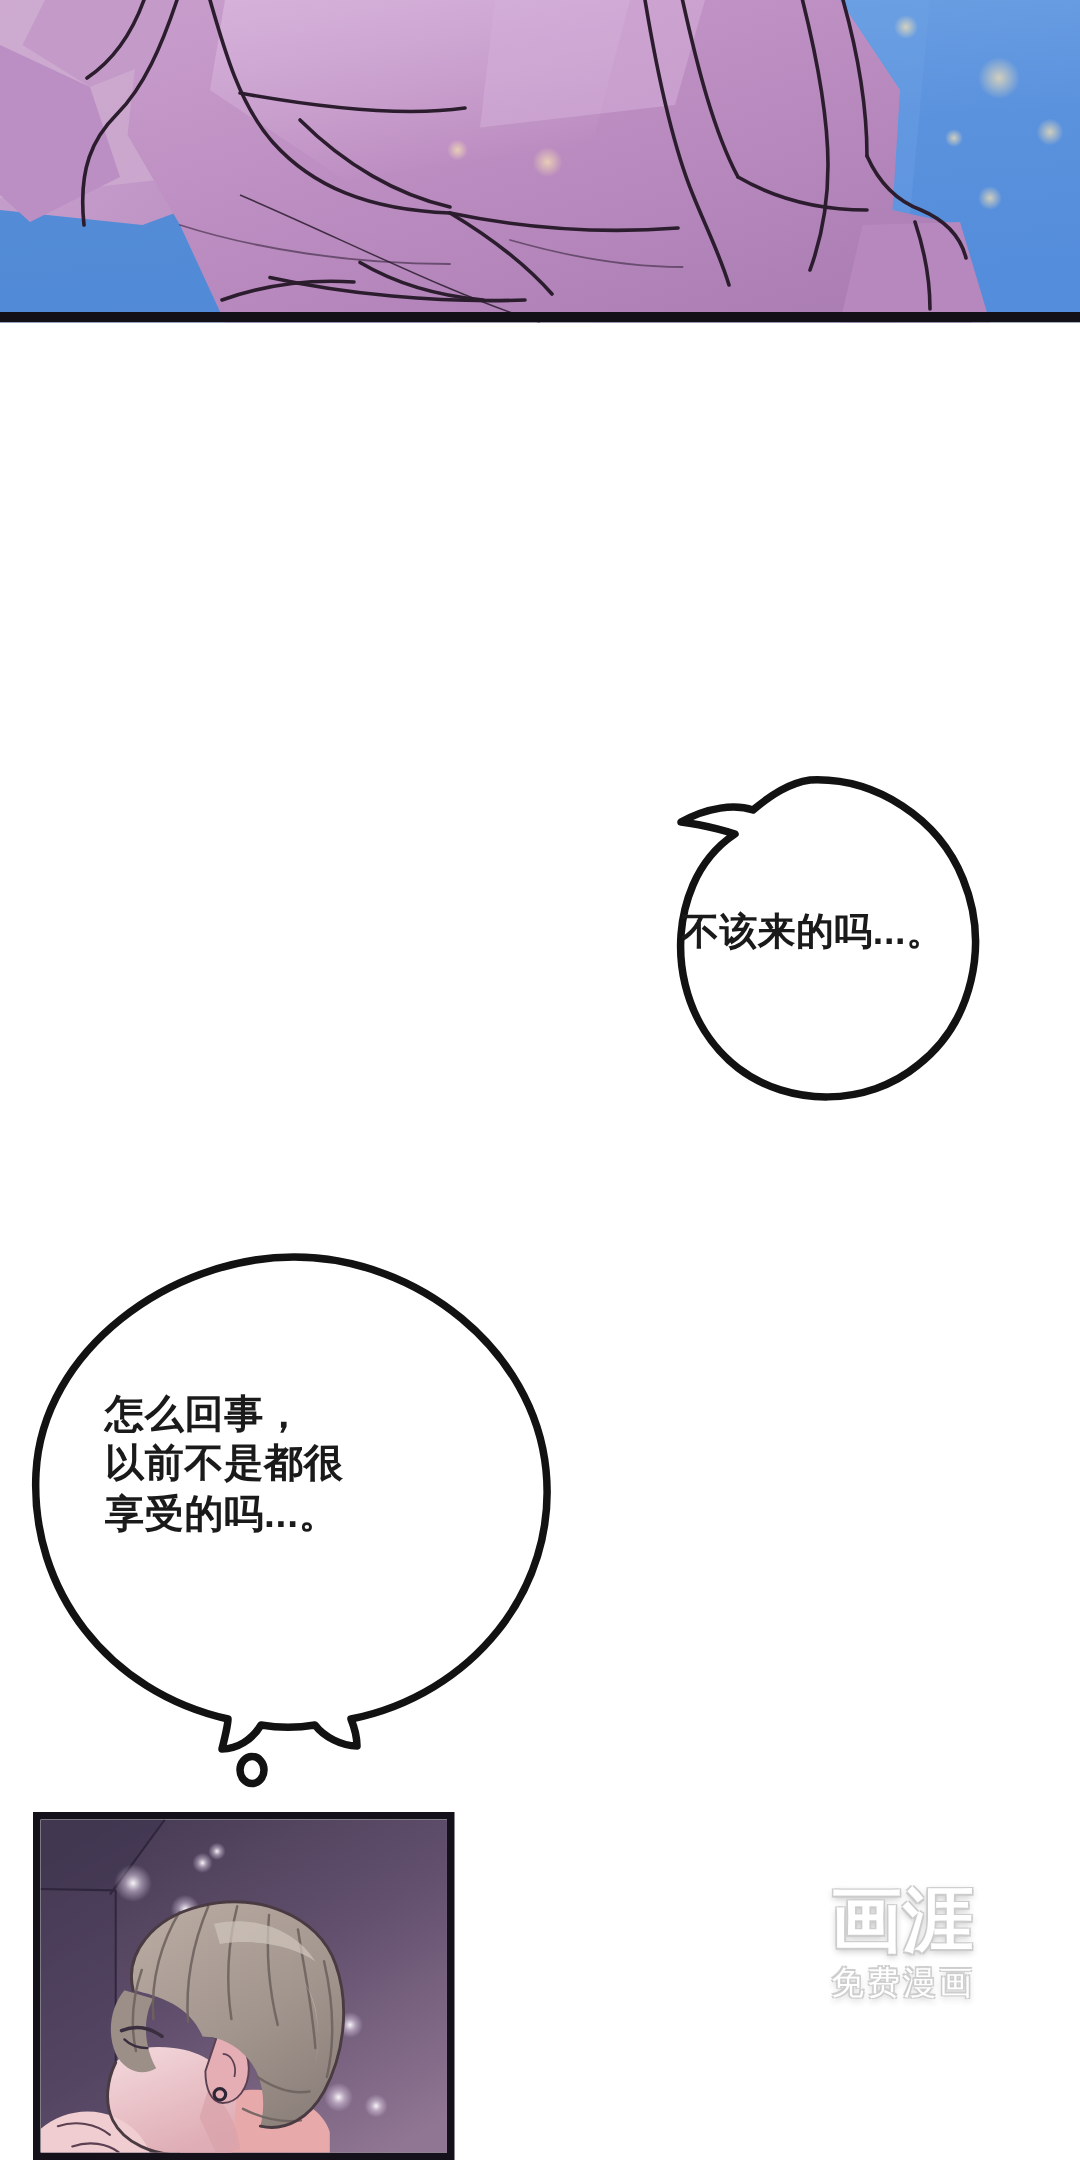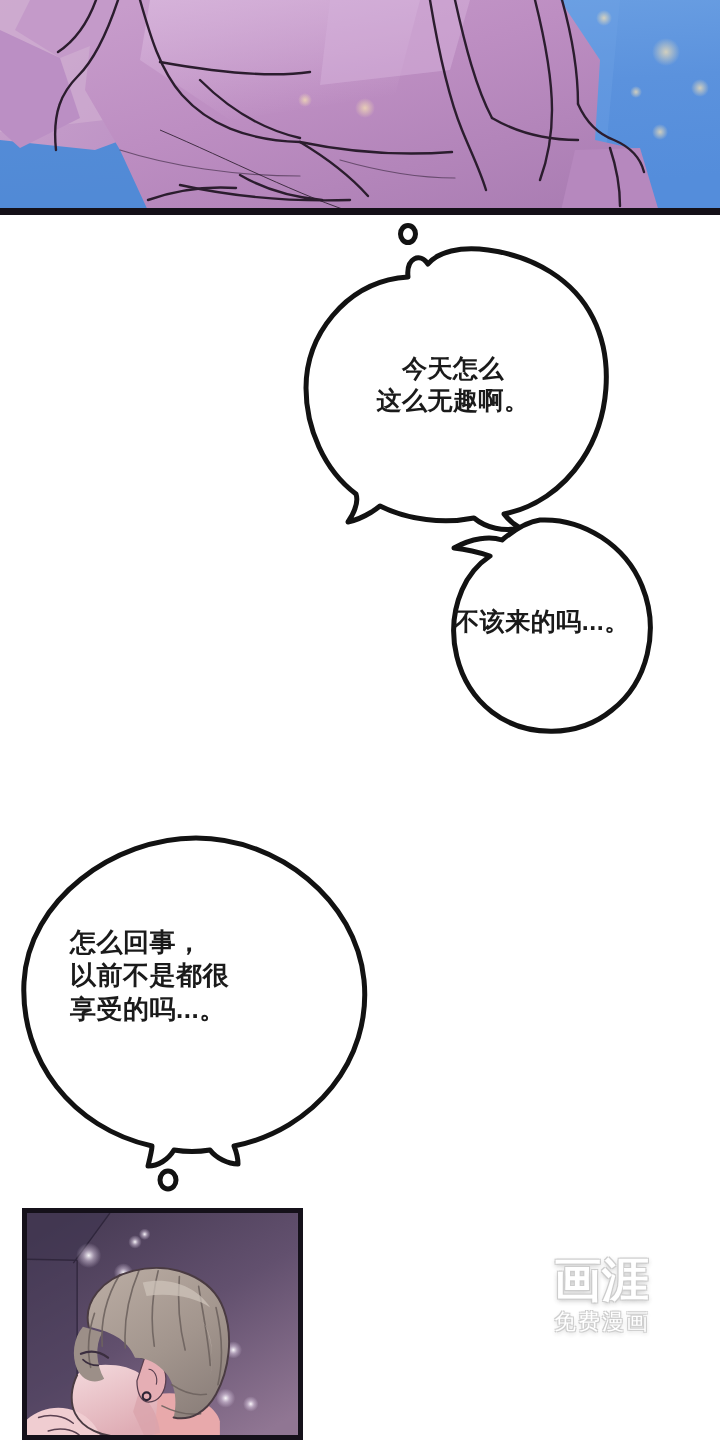--- a/index.html
+++ b/index.html
@@ -206,43 +206,20 @@
       <circle cx="700" cy="88" r="9" fill="url(#bokehG)"></circle>
       <circle cx="660" cy="132" r="8" fill="url(#bokehG)"></circle>
       <circle cx="636" cy="92" r="6" fill="url(#bokehG)"></circle>
       <circle cx="365" cy="108" r="10" fill="url(#bokehG)"></circle>
       <circle cx="305" cy="100" r="7" fill="url(#bokehG)"></circle>
       <circle cx="604" cy="18" r="8" fill="url(#bokehG)"></circle>
     </svg>
     <div class="panel-top-border"></div>
   </div>
 
-  <div class="bubble" id="bubble-1">
-    <svg width="330" height="340" viewBox="0 0 330 340">
-
-      <ellipse cx="120" cy="12" rx="7.5" ry="8.5" fill="#ffffff" stroke="#121212" stroke-width="5"></ellipse>
-
-      <path d="M120,55
-               C118,36 132,30 140,42
-               C150,30 172,24 200,28
-               C246,34 286,58 305,96
-               C326,138 322,196 294,238
-               C274,268 246,286 216,292
-               C216,292 222,300 232,306
-               C216,310 198,306 186,296
-               C156,302 120,298 92,284
-               C92,284 78,296 60,300
-               C68,288 70,278 68,272
-               C36,248 18,206 18,166
-               C18,112 58,64 110,56
-               Z" fill="#ffffff" stroke="#121212" stroke-width="5" stroke-linejoin="round"></path>
-    </svg>
-    <div class="bubble-text">今天怎么
-这么无趣啊。</div>
-  </div>
 
   <div class="bubble" id="bubble-3">
     <svg width="372" height="365" viewBox="0 0 372 365">
       <path d="M186,10
                C268,10 346,72 354,152
                C362,232 304,302 224,318
                C224,318 228,328 228,336
                C218,336 206,330 200,322
                C188,324 176,324 164,322
                C158,332 148,338 138,338

